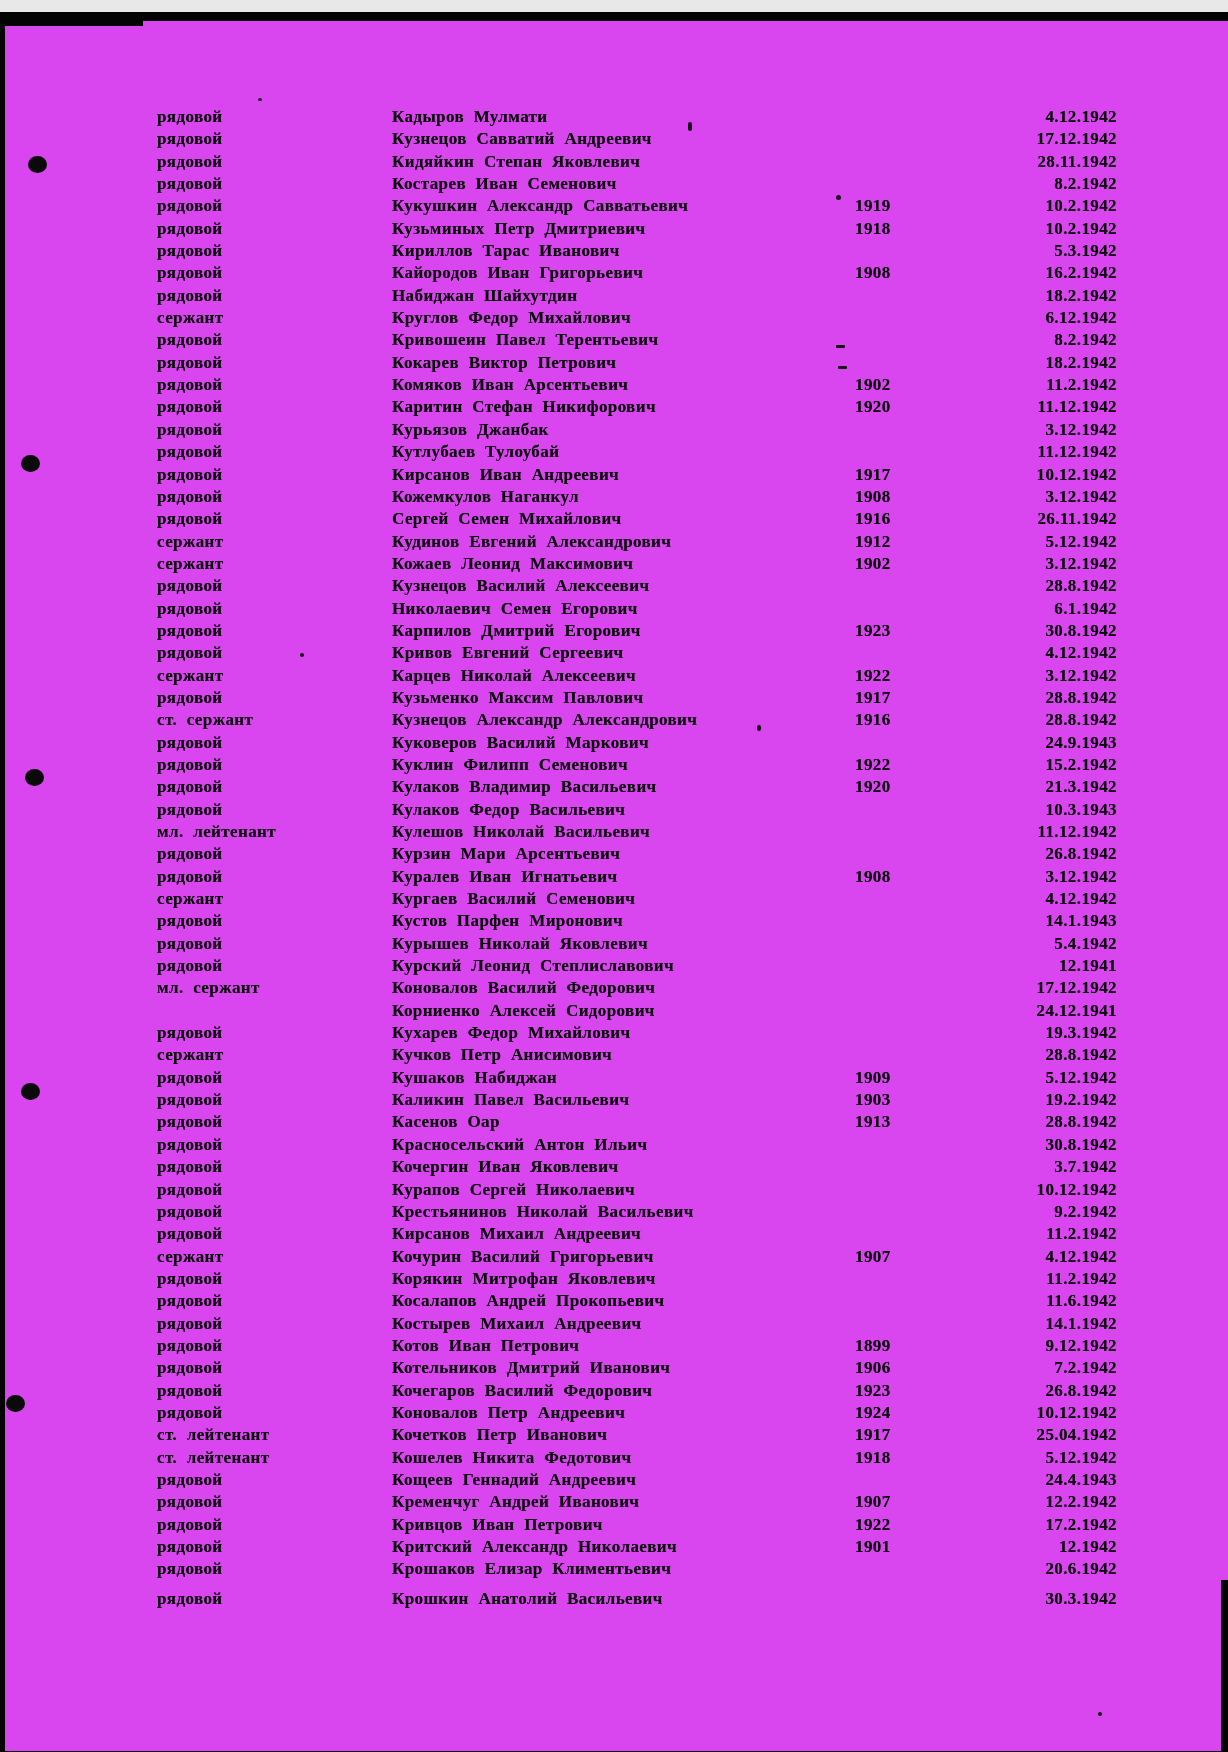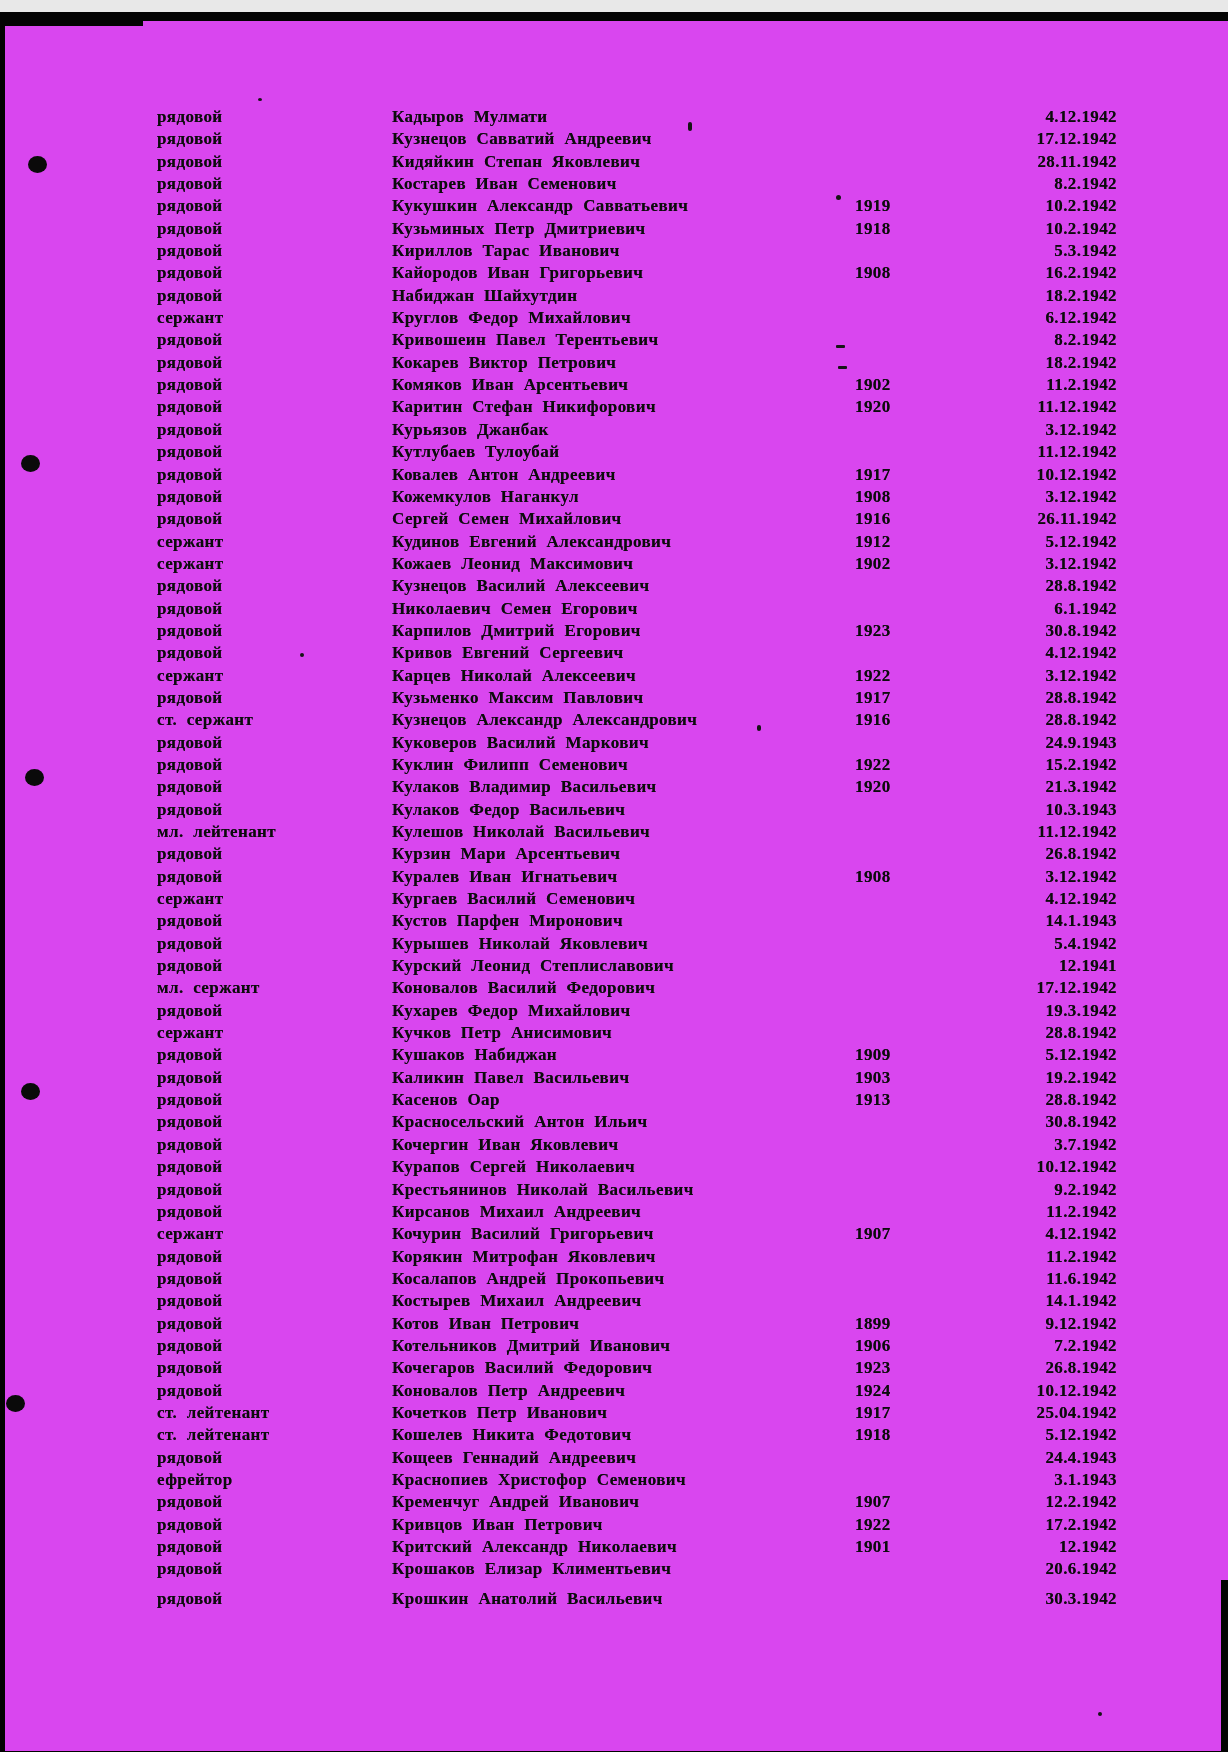--- a/index.html
+++ b/index.html
@@ -184,21 +184,21 @@
 
     <div class="row">
       <span class="cell rank">рядовой</span>
       <span class="cell name">Кутлубаев Тулоубай</span>
       <span class="cell year"></span>
       <span class="cell date">11.12.1942</span>
     </div>
 
     <div class="row">
       <span class="cell rank">рядовой</span>
-      <span class="cell name">Ковалев Антон Андреевич</span>
+      <span class="cell name">Кирсанов Иван Андреевич</span>
       <span class="cell year">1917</span>
       <span class="cell date">10.12.1942</span>
     </div>
 
     <div class="row">
       <span class="cell rank">рядовой</span>
       <span class="cell name">Кожемкулов Наганкул</span>
       <span class="cell year">1908</span>
       <span class="cell date">3.12.1942</span>
     </div>
@@ -351,20 +351,26 @@
       <span class="cell date">12.1941</span>
     </div>
 
     <div class="row">
       <span class="cell rank">мл. сержант</span>
       <span class="cell name">Коновалов Василий Федорович</span>
       <span class="cell year"></span>
       <span class="cell date">17.12.1942</span>
     </div>
 
+    <div class="row">
+      <span class="cell rank"></span>
+      <span class="cell name">Корниенко Алексей Сидорович</span>
+      <span class="cell year"></span>
+      <span class="cell date">24.12.1941</span>
+    </div>
 
     <div class="row">
       <span class="cell rank">рядовой</span>
       <span class="cell name">Кухарев Федор Михайлович</span>
       <span class="cell year"></span>
       <span class="cell date">19.3.1942</span>
     </div>
 
     <div class="row">
       <span class="cell rank">сержант</span>
@@ -499,26 +505,20 @@
       <span class="cell date">5.12.1942</span>
     </div>
 
     <div class="row">
       <span class="cell rank">рядовой</span>
       <span class="cell name">Кощеев Геннадий Андреевич</span>
       <span class="cell year"></span>
       <span class="cell date">24.4.1943</span>
     </div>
 
-    <div class="row">
-      <span class="cell rank">ефрейтор</span>
-      <span class="cell name">Краснопиев Христофор Семенович</span>
-      <span class="cell year"></span>
-      <span class="cell date">3.1.1943</span>
-    </div>
 
     <div class="row">
       <span class="cell rank">рядовой</span>
       <span class="cell name">Кременчуг Андрей Иванович</span>
       <span class="cell year">1907</span>
       <span class="cell date">12.2.1942</span>
     </div>
 
     <div class="row">
       <span class="cell rank">рядовой</span>

